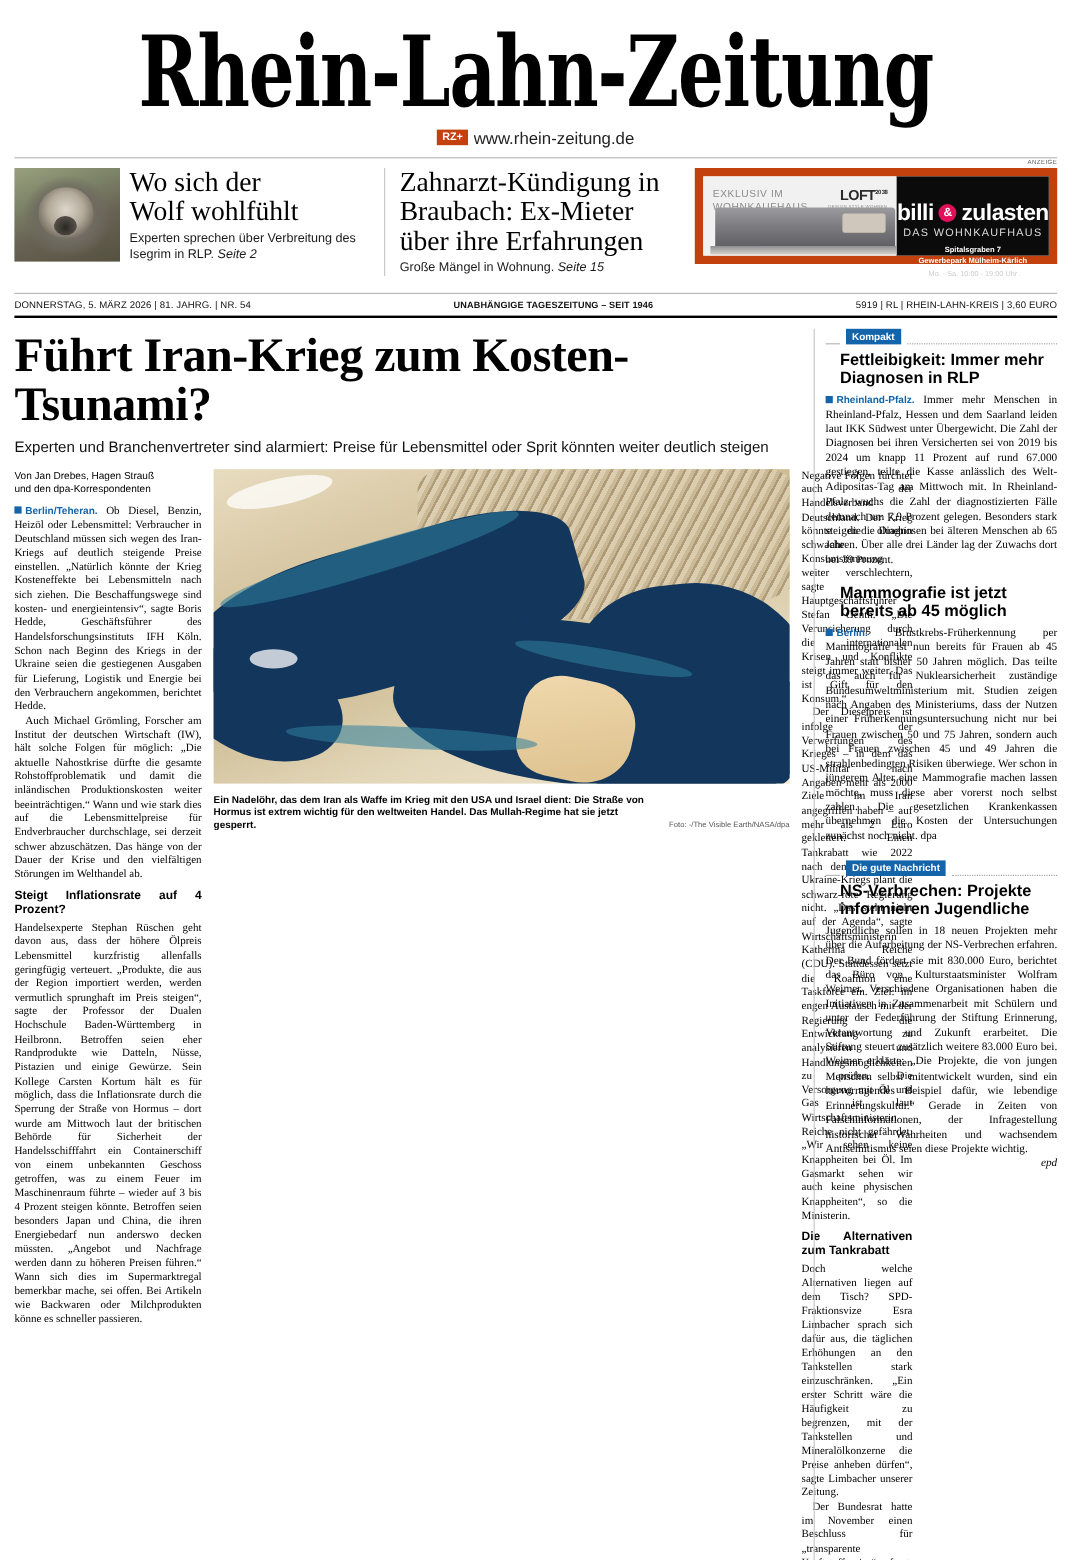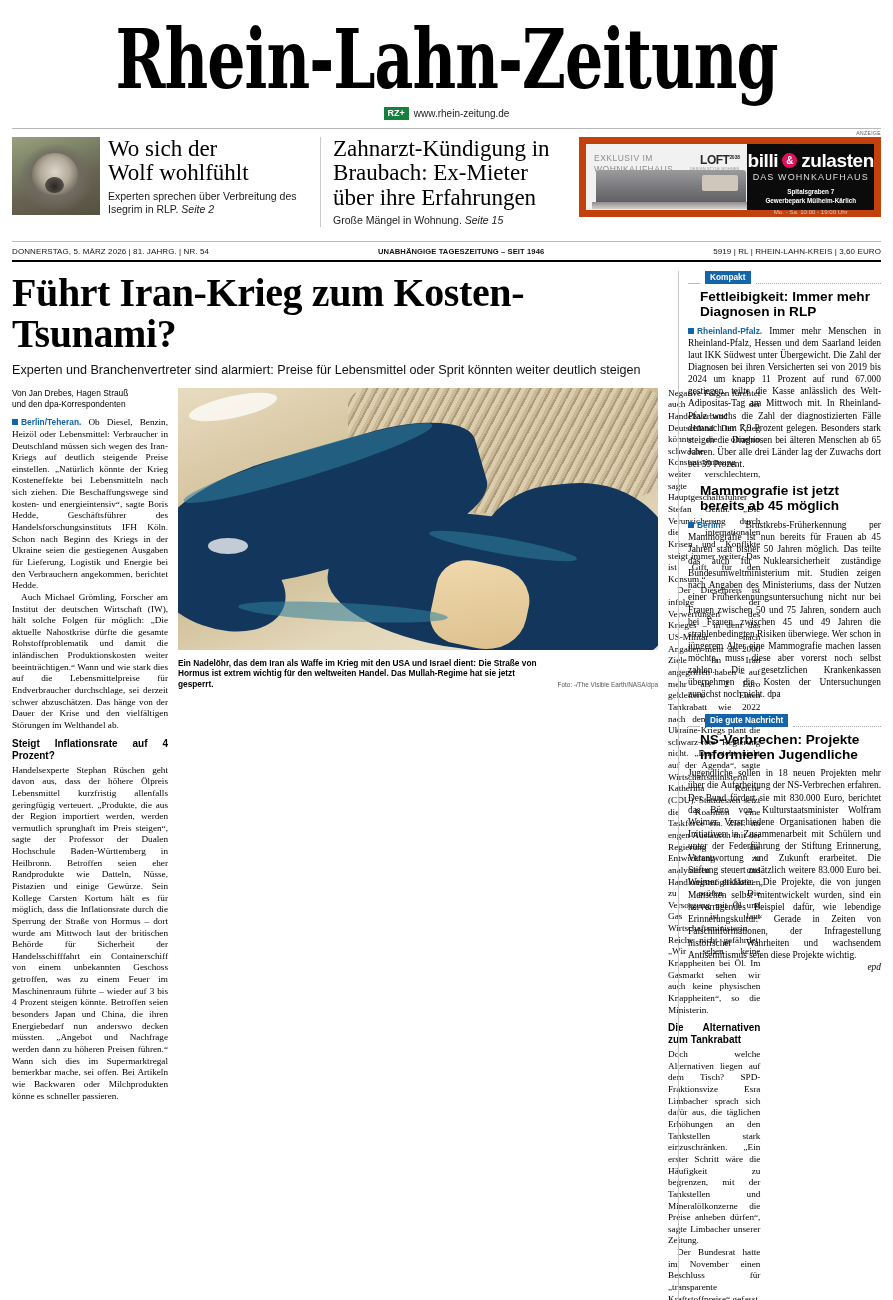--- a/index.html
+++ b/index.html
@@ -18,24 +18,24 @@
     font-size:62px;
     letter-spacing:-1px;
     line-height:0.95;
     transform:scaleY(1.32) scaleX(0.97);
     transform-origin:center top;
     font-style:normal;
     white-space:nowrap;
   }
   .masthead-url{margin-top:26px;display:flex;justify-content:center;align-items:center;gap:5px;}
   .rzplus{
-    background:#15803d;color:#fff;font-weight:bold;font-size:9px;
+    background:#c2410c;color:#fff;font-weight:bold;font-size:9px;
     padding:2px 4px;line-height:1;letter-spacing:0px;
   }
-  .url-text{font-size:10px;color:#222;}
+  .url-text{font-size:14px;color:#222;}
   .rule-thin{border-top:1px solid #b9b9b9;margin-top:8px;}
 
   
   .teasers{display:flex;align-items:flex-start;padding-top:8px;height:100px;}
   .teaser{display:flex;gap:8px;}
   .teaser-a{width:305px;}
   .teaser-b{width:250px;border-left:1px solid #c9c9c9;padding-left:12px;margin-left:8px;}
   .wolf-photo{
     width:88px;height:78px;flex:0 0 88px;
     background:
@@ -85,21 +85,21 @@
   }
   .ad-sofa::before{
     content:"";position:absolute;left:-4px;bottom:-5px;width:160px;height:7px;
     background:linear-gradient(180deg,#8e8e92,#d6cfc6);
   }
   .ad-sofa::after{
     content:"";position:absolute;right:8px;top:5px;width:36px;height:16px;
     background:#cfc7bb;border-radius:2px;
   }
   .ad-right{
-    flex:1;background:#0b0b0b;color:#fff;text-align:center;padding-top:7px;box-sizing:border-box;
+    flex:1;background:#0b0b0b;color:#fff;text-align:center;padding-top:21px;box-sizing:border-box;
   }
   .ad-brand{font-size:19px;font-weight:bold;letter-spacing:-.4px;line-height:1;display:flex;align-items:center;justify-content:center;gap:4px;}
   .amp-circle{
     display:inline-block;width:15px;height:15px;border-radius:50%;background:#e2105a;
     font-size:10px;line-height:15px;text-align:center;font-weight:bold;color:#fff;
   }
   .ad-brand-sub{font-size:9px;letter-spacing:1.1px;color:#dcdcdc;margin-top:2px;}
   .ad-addr{font-size:6.3px;font-weight:bold;line-height:1.5;margin-top:5px;}
   .ad-hours{font-size:6.1px;color:#cdcdcd;margin-top:2px;}
 

